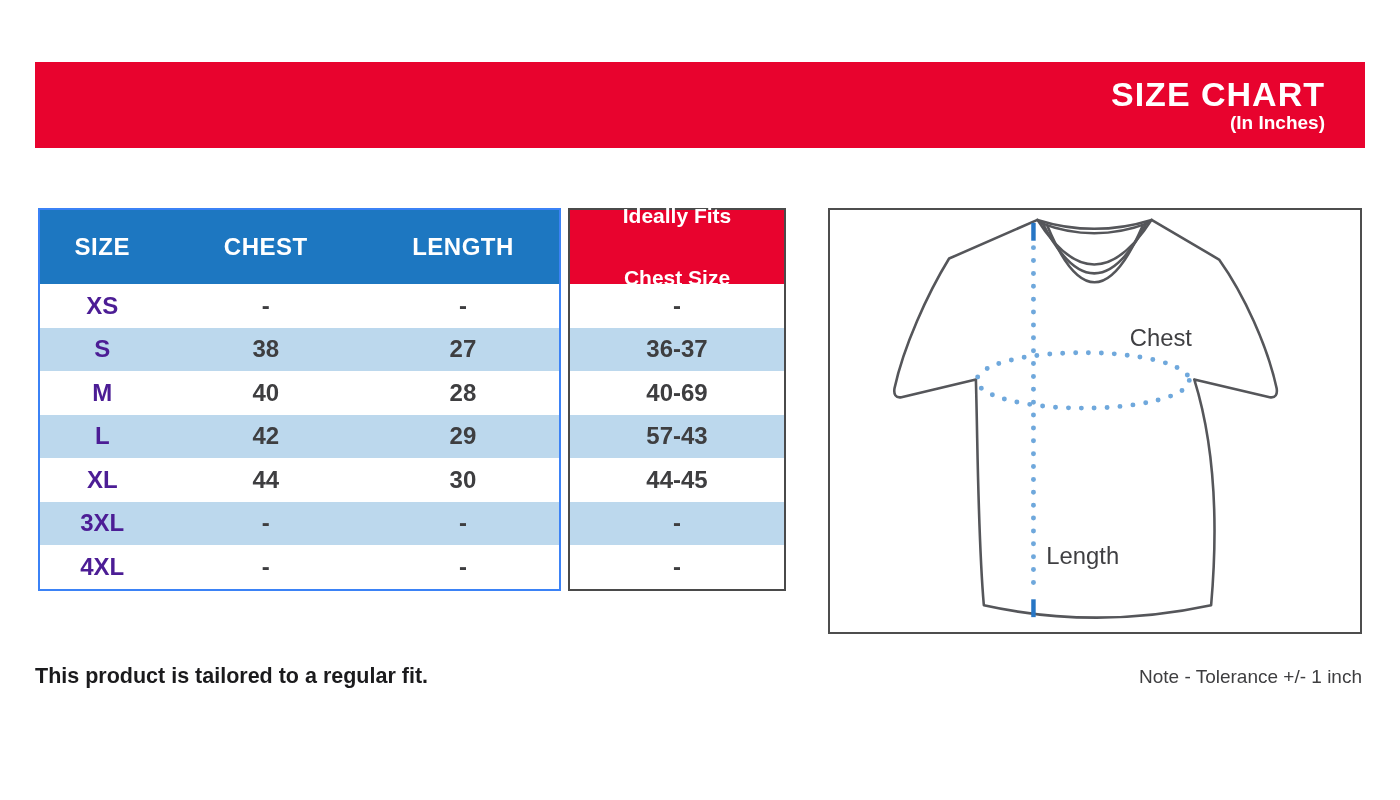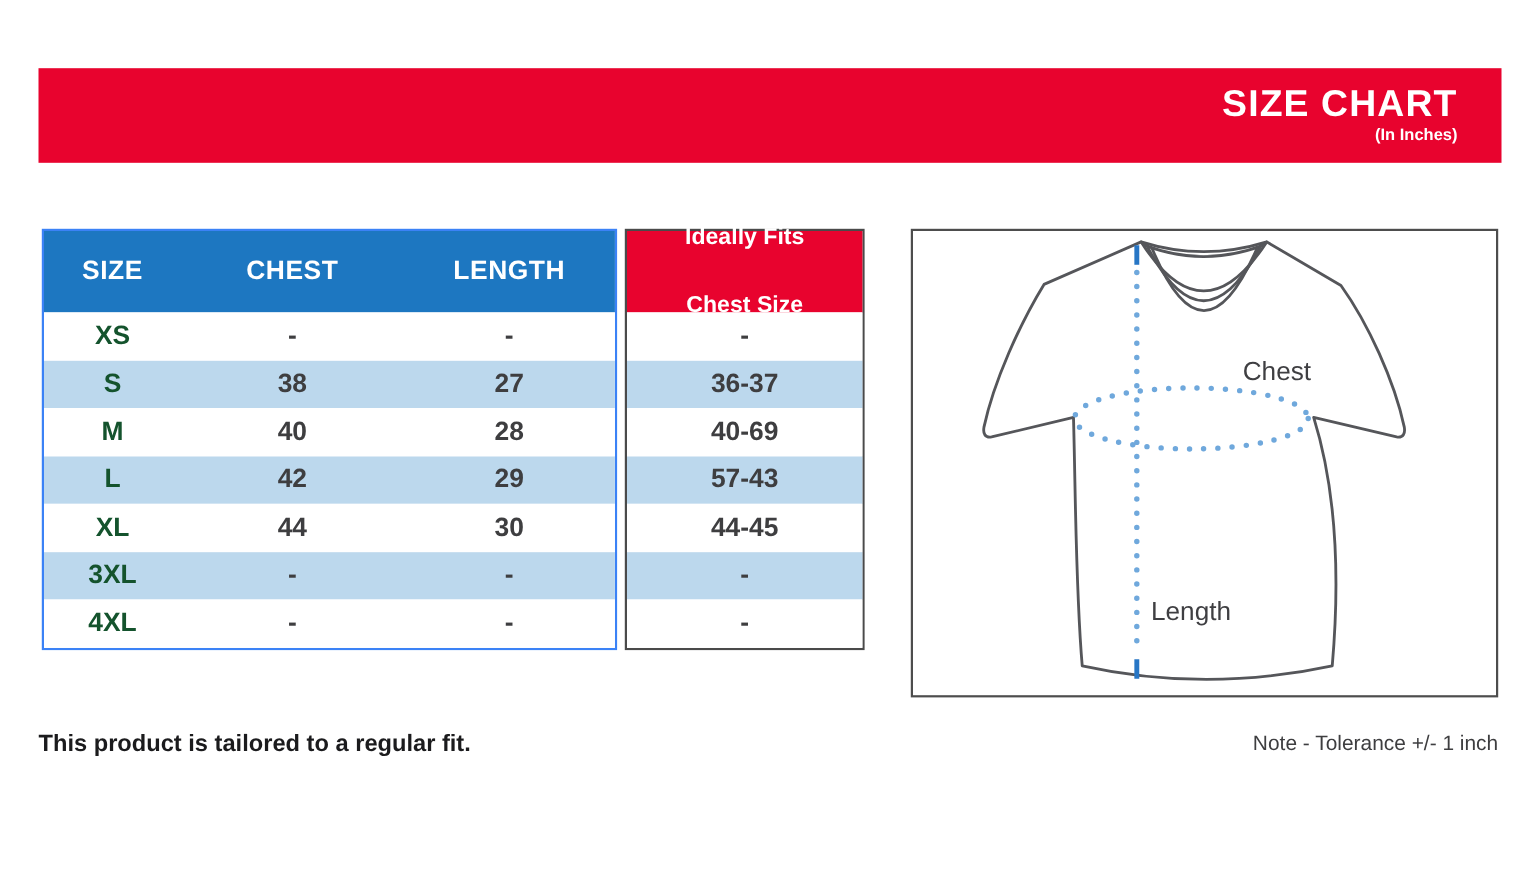--- a/index.html
+++ b/index.html
@@ -12,21 +12,21 @@
 
   
   .banner{
     position:absolute;left:35px;top:62px;width:1330px;height:86px;
     background:#e8032e;color:#ffffff;box-sizing:border-box;
     display:flex;flex-direction:column;align-items:flex-end;justify-content:center;
     padding-right:40px;
     padding-left:44px;
   }
   .banner-title{font-size:34px;font-weight:700;letter-spacing:1px;line-height:36px;}
-  .banner-subtitle{font-size:15px;font-weight:700;line-height:22px;}
+  .banner-subtitle{font-size:19px;font-weight:700;line-height:22px;}
 
   
   .size-table{
     position:absolute;left:38px;top:208px;width:519px;
     border:2px solid #3b82f6;box-sizing:content-box;background:#ffffff;
   }
   .st-header{
     display:grid;grid-template-columns:24% 39% 37%;height:74px;
     background:#1d77c1;color:#ffffff;
   }
@@ -35,21 +35,21 @@
     font-size:24px;font-weight:700;letter-spacing:0.5px;
   }
   .st-body .st-row{
     display:grid;grid-template-columns:24% 39% 37%;height:43.5px;background:#ffffff;
   }
   .st-body .st-row:nth-child(even){background:#bcd8ed;}
   .st-cell{
     display:flex;align-items:center;justify-content:center;
     font-size:24px;font-weight:700;color:#3e3e40;
   }
-  .st-cell.size{color:#14532d;}
+  .st-cell.size{color:#4c1d95;}
 
   
   .fit-table{
     position:absolute;left:568px;top:208px;width:214px;
     border:2px solid #4a4a4a;box-sizing:content-box;background:#ffffff;
   }
   .ft-header{
     height:74px;background:#e8032e;color:#ffffff;
     display:flex;flex-direction:column;align-items:center;justify-content:center;
     font-size:21px;font-weight:700;line-height:26px;text-align:center;gap:36px;

